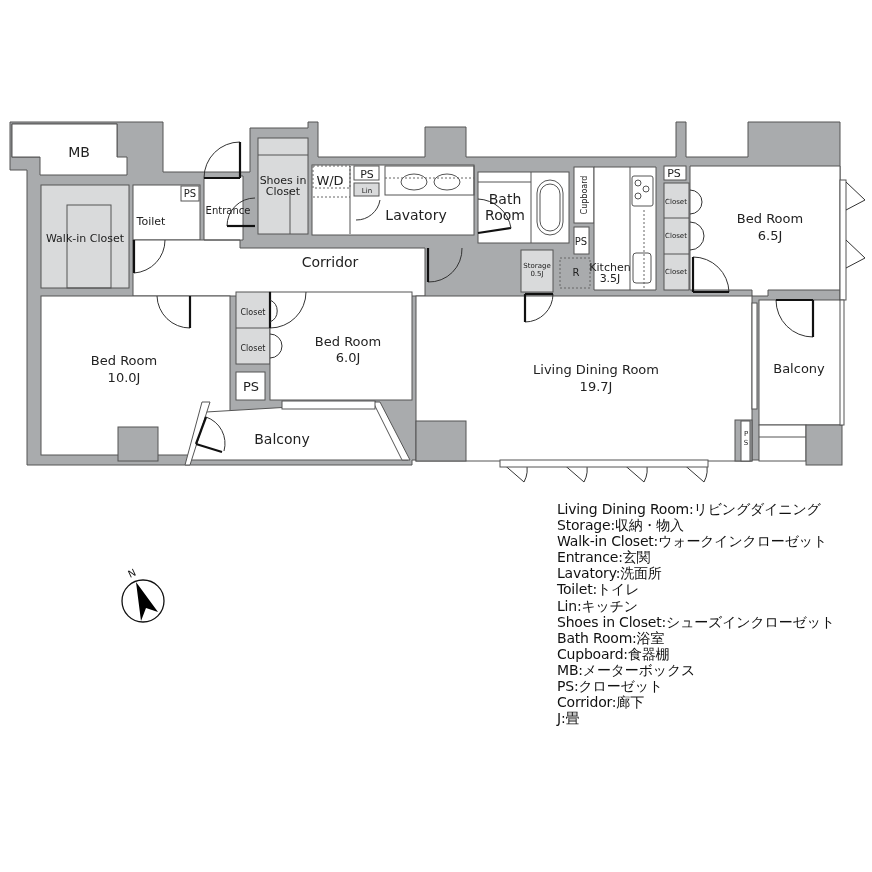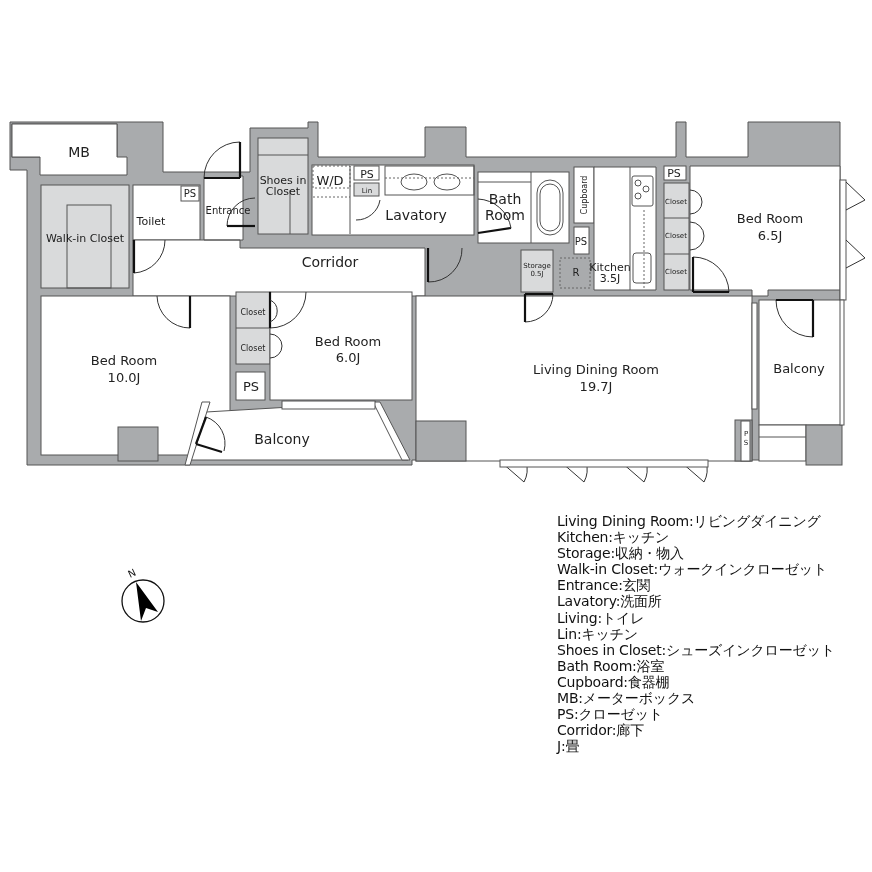--- a/index.html
+++ b/index.html
@@ -14,21 +14,21 @@
   .doorleaf { stroke: #111; stroke-width: 2.2; }
   .dash { fill: none; stroke: #666; stroke-width: 1; stroke-dasharray: 2 2; }
   .lbl { font-family: "DejaVu Sans", sans-serif; fill: #222; text-anchor: middle; }
   .l14 { font-size: 14px; }
   .l13 { font-size: 13px; }
   .l11 { font-size: 11px; }
   .l10 { font-size: 10px; }
   .l8 { font-size: 8px; }
   .l7 { font-size: 7px; }
   #legend { position: absolute; left: 557px; top: 501px; font-size: 14px; line-height: 16.1px;
-            font-family: "DejaVu Sans", sans-serif; color: #111; white-space: nowrap; letter-spacing: -0.2px; margin-top: 12px; }
+            font-family: "DejaVu Sans", sans-serif; color: #111; white-space: nowrap; letter-spacing: -0.2px; }
   #legend div { height: 16.1px; }
   #compass { position: absolute; left: 118px; top: 566px; width: 50px; height: 58px; }
 </style>
 </head>
 <body>
 
 <svg id="plan" viewBox="0 0 872 872" xmlns="http://www.w3.org/2000/svg">
 
   <g>
 
@@ -226,26 +226,25 @@
 </svg>
 
 <svg id="compass" viewBox="0 0 50 58" xmlns="http://www.w3.org/2000/svg">
   <circle cx="25" cy="35" r="21" fill="none" stroke="#111" stroke-width="1.3"></circle>
   <path d="M18,16 L40,46 L28,42 L23,55 Z" fill="#000"></path>
   <text x="12" y="12" font-size="10" transform="rotate(-25 12 12)" fill="#111" font-family="DejaVu Sans, sans-serif">N</text>
 </svg>
 
 <div id="legend">
   <div>Living Dining Room:リビングダイニング</div>
-  <div>Kitchen:キッチン</div>
   <div>Storage:収納・物入</div>
   <div>Walk-in Closet:ウォークインクローゼット</div>
   <div>Entrance:玄関</div>
   <div>Lavatory:洗面所</div>
-  <div>Living:トイレ</div>
+  <div>Toilet:トイレ</div>
   <div>Lin:キッチン</div>
   <div>Shoes in Closet:シューズインクローゼット</div>
   <div>Bath Room:浴室</div>
   <div>Cupboard:食器棚</div>
   <div>MB:メーターボックス</div>
   <div>PS:クローゼット</div>
   <div>Corridor:廊下</div>
   <div>J:畳</div>
 </div>
 

